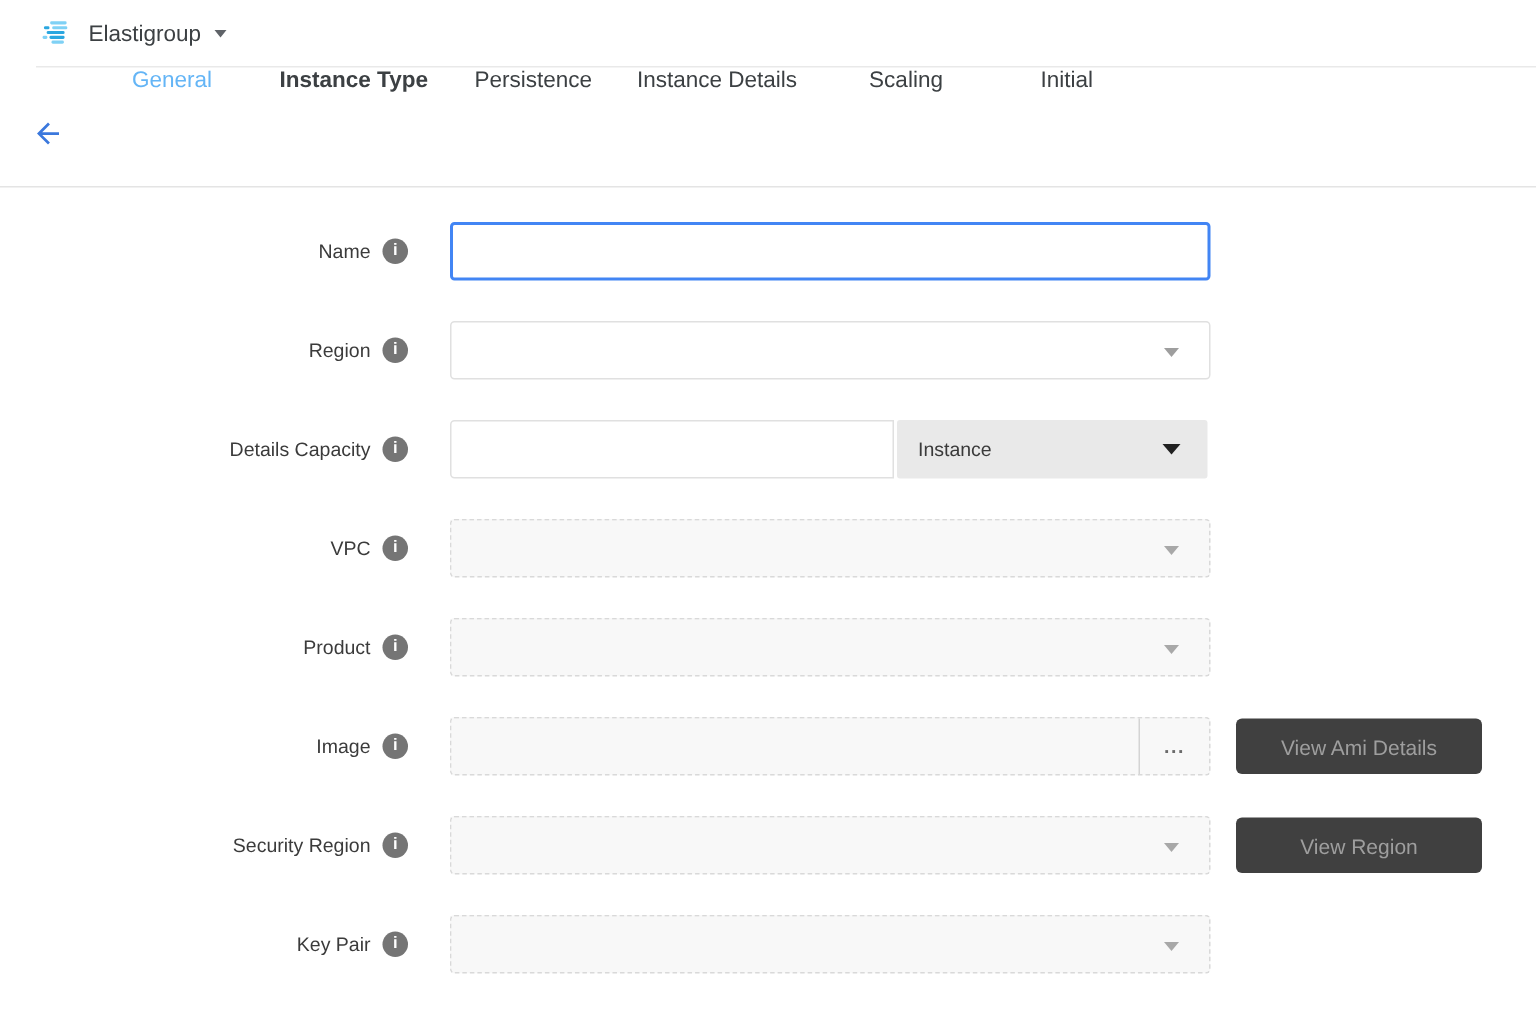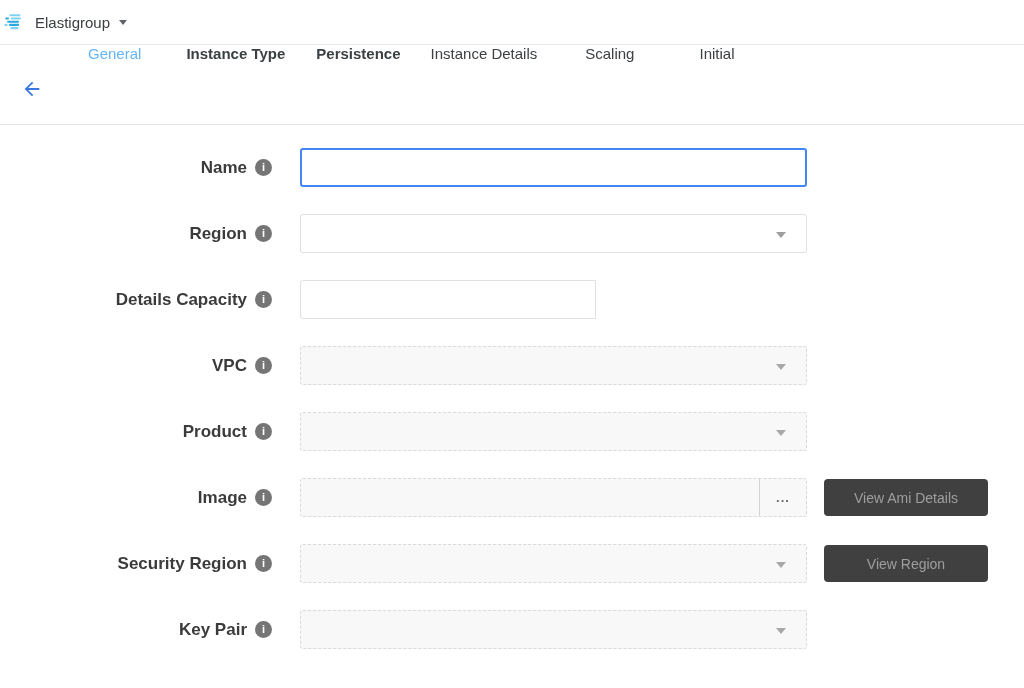--- a/index.html
+++ b/index.html
@@ -10,20 +10,21 @@
     color: #3c4043;
   }
 
   
   .topbar {
     height: 45px;
     display: flex;
     align-items: center;
     padding-left: 3px;
     border-bottom: 1px solid #e9e9e9;
+    margin-left: 24px;
   }
   .topbar .app-switcher {
     display: flex;
     align-items: center;
     cursor: pointer;
   }
   .topbar .logo { width: 22px; height: 22px; margin-right: 10px; }
   .topbar .app-name { font-size: 15px; color: #3c4043; }
   .caret {
     width: 0; height: 0;
@@ -55,21 +56,21 @@
     align-items: flex-start;
   }
   .tab {
     font-size: 15px;
     color: #3c4043;
     cursor: pointer;
     white-space: nowrap;
   }
   .tab.active { color: #64b5f6; }
   .tab-1 { margin-left: 45px; font-weight: bold; }
-  .tab-2 { margin-left: 31px; font-weight: bold; }
+  .tab-2 { margin-left: 31px; }
   .tab-3 { margin-left: 30px; }
   .tab-4 { margin-left: 48px; }
   .tab-5 { margin-left: 65px; }
 
   
   .form { padding-top: 23px; }
   .row {
     display: flex;
     align-items: center;
     height: 39px;
@@ -77,22 +78,22 @@
   }
   .label-col {
     width: 300px;
     display: flex;
     justify-content: flex-end;
     align-items: center;
     padding-right: 28px;
     flex: none;
   }
   .field-label {
-    font-size: 17px;
-    font-weight: bold;
+    font-size: 13px;
+    font-weight: normal;
     color: #3b3b3b;
     white-space: nowrap;
   }
   .info-icon {
     width: 17px; height: 17px;
     margin-left: 8px;
     border-radius: 50%;
     background: #757575;
     color: #ffffff;
     font-size: 11px;
@@ -259,20 +260,24 @@
     </div>
   </div>
 
   <div class="row">
     <div class="label-col">
       <span class="field-label">Details Capacity</span>
       <span class="info-icon">i</span>
     </div>
     <div class="field-col">
       <input class="capacity-input" type="text" value="" style="">
+      <div class="capacity-select">
+        <span>Instance</span>
+        <span class="dd-caret-dark"></span>
+      </div>
     </div>
   </div>
 
   <div class="row">
     <div class="label-col">
       <span class="field-label">VPC</span>
       <span class="info-icon">i</span>
     </div>
     <div class="field-col">
       <div class="select-disabled">

